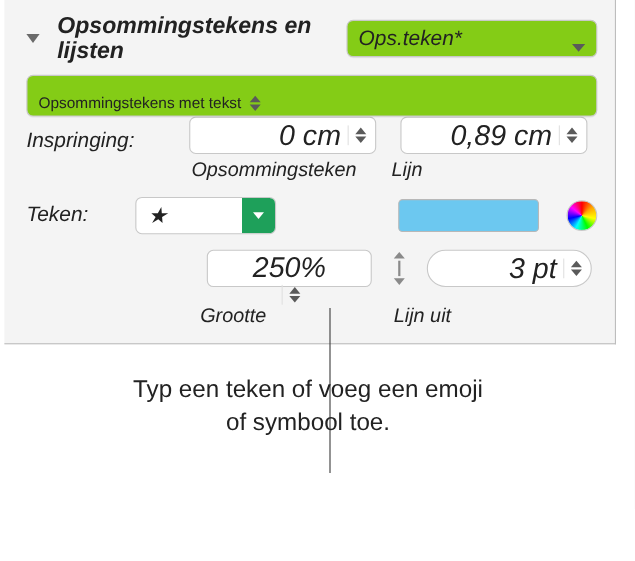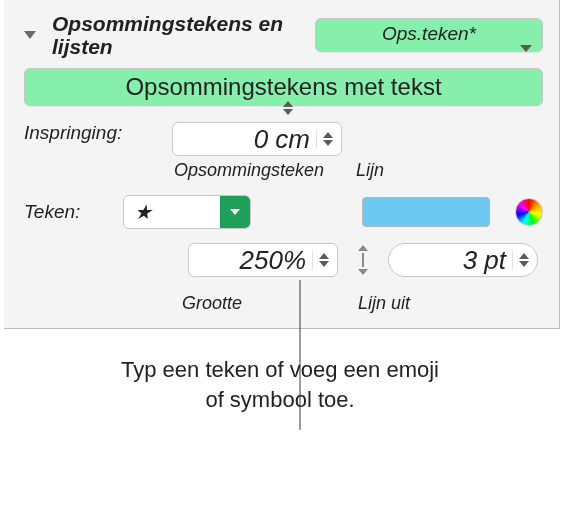--- a/index.html
+++ b/index.html
@@ -31,30 +31,29 @@
     margin-right: 6px;
     flex-shrink: 0;
   }
   .section-title {
     font-weight: 700;
     font-size: 21px;
     line-height: 1.1;
     flex: 1;
   }
   .popup {
-    background: #86efac;
+    background: #84cc16;
     border: 1px solid #c8c8c8;
     border-radius: 6px;
     box-shadow: 0 1px 0 rgba(0,0,0,0.05);
     display: flex;
-    align-items: center;
+    align-items: flex-end;
     padding: 4px 10px;
     height: 34px;
     position: relative;
-    flex-direction: column;
   }
   .popup .chev {
     margin-left: auto;
     padding-left: 10px;
     display: flex; flex-direction: column; gap: 1px;
   }
   .chev-down {
     width: 0; height: 0;
     border-left: 6px solid transparent;
     border-right: 6px solid transparent;
@@ -71,24 +70,24 @@
     border-bottom: 6px solid #5a5a5a;
   }
   .tri-down {
     width: 0; height: 0;
     border-left: 5px solid transparent;
     border-right: 5px solid transparent;
     border-top: 6px solid #5a5a5a;
   }
   .style-popup { width: 228px; font-size: 19px; }
   .full-popup {
-    width: 100%; font-size: 24px; margin-top: 10px; height: 38px;
+    width: 100%; font-size: 14px; margin-top: 10px; height: 38px;
   }
   .label { font-size: 19px; }
-  .indent-row { margin-top: 16px; gap: 10px; align-items: flex-start; }
+  .indent-row { gap: 10px; align-items: flex-end; }
   .num-field {
     background: #fff;
     border: 1px solid #c8c8c8;
     border-radius: 6px;
     height: 34px;
     display: flex;
     align-items: center;
     padding: 0 4px 0 10px;
     font-size: 26px;
   }
@@ -169,20 +168,27 @@
 
   <div class="row indent-row">
     <div class="label" style="width:138px;">Inspringing:</div>
     <div class="num-field" style="width:170px;">
       <span class="val">0 cm</span>
       <span class="stepper">
           <span class="tri-up"></span>
           <span class="tri-down"></span>
         </span>
     </div>
+    <div class="num-field" style="width:170px; margin-left:12px;">
+      <span class="val">0,89 cm</span>
+      <span class="stepper">
+          <span class="tri-up"></span>
+          <span class="tri-down"></span>
+        </span>
+    </div>
   </div>
   <div class="row" style="margin-top:4px;">
     <div style="width:150px;"></div>
     <div style="width:182px; font-size:18px;">Opsommingsteken</div>
     <div style="font-size:18px;">Lijn</div>
   </div>
 
   <div class="row teken-row">
     <div class="label" style="width:80px;">Teken:</div>
     <div class="char-combo">
@@ -191,21 +197,21 @@
           <span class="tri-down"></span>
         </span>
     </div>
     <div style="flex:1"></div>
     <div class="color-swatch"></div>
     <div class="color-wheel"></div>
   </div>
 
   <div class="row size-row">
     <div style="width:150px;"></div>
-    <div class="num-field" style="width:150px;">
+    <div class="num-field" style="width:150px;flex-direction:column;">
       <span class="val">250%</span>
       <span class="stepper">
           <span class="tri-up"></span>
           <span class="tri-down"></span>
         </span>
     </div>
     <div class="align-icon" style="margin:0 6px;">
       <span class="tri-up" style="border-bottom-color:#8a8a8a;"></span>
       <span class="bar"></span>
       <span class="tri-down" style="border-top-color:#8a8a8a;"></span>

